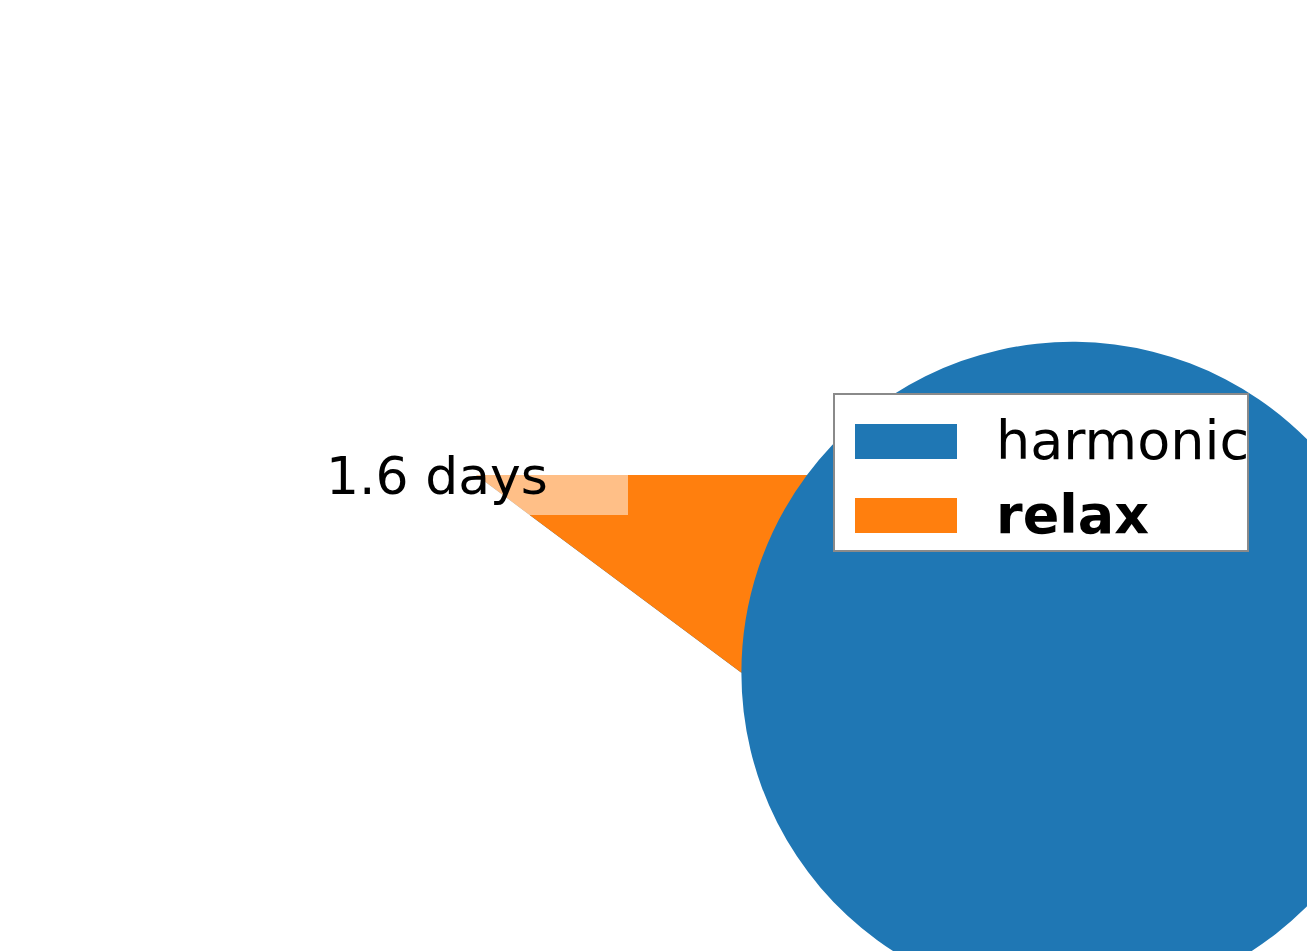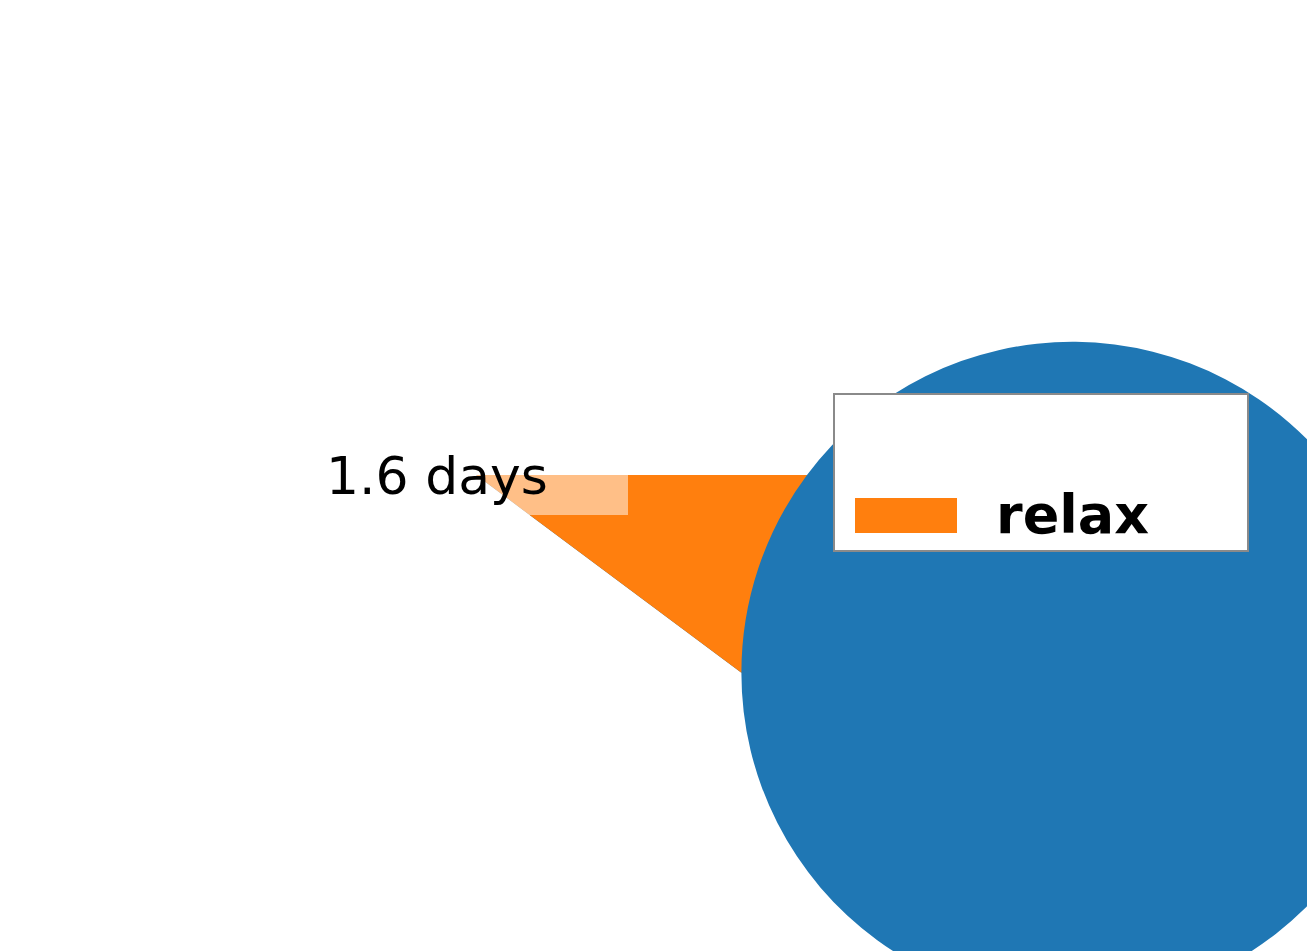--- a/index.html
+++ b/index.html
@@ -90,19 +90,23 @@
       <path id="wedge-harmonic" d="M 476 475 L 741.3877382446826 672.8139236488976 A 331 331 0 1 0 807 474.99999999999994 Z" fill="#1f77b4"></path>
       <path id="wedge-relax" d="M 476 475 L 807 475 A 331 331 0 0 0 741.3877382446826 672.8139236488976 Z" fill="#ff7f0e"></path>
     </svg>
   </div>
 
   <div id="pie-label">
     <span>1.6 days</span>
   </div>
 
   <div id="legend" style="border-color: rgb(138, 138, 138);">
+    <div class="legend-entry e0">
+      <span class="legend-swatch" id="swatch-0" style="background: rgb(31, 119, 180);"></span>
+      <span class="legend-text">harmonic</span>
+    </div>
     <div class="legend-entry e1">
       <span class="legend-swatch" id="swatch-1" style="background: rgb(255, 127, 14);"></span>
       <span class="legend-text">relax</span>
     </div>
   </div>
 
 </div>
 
 </body></html>

